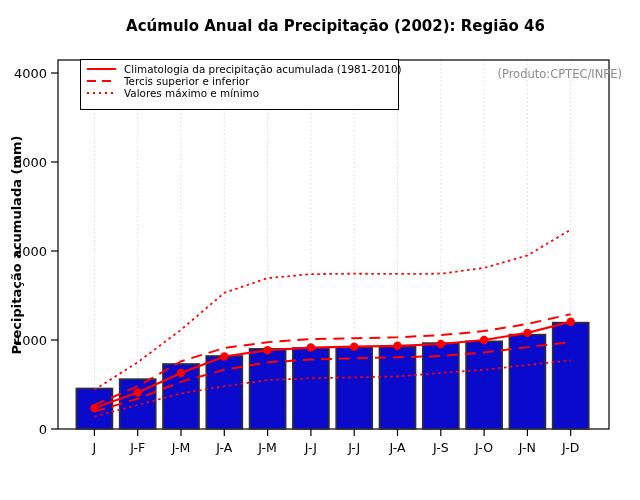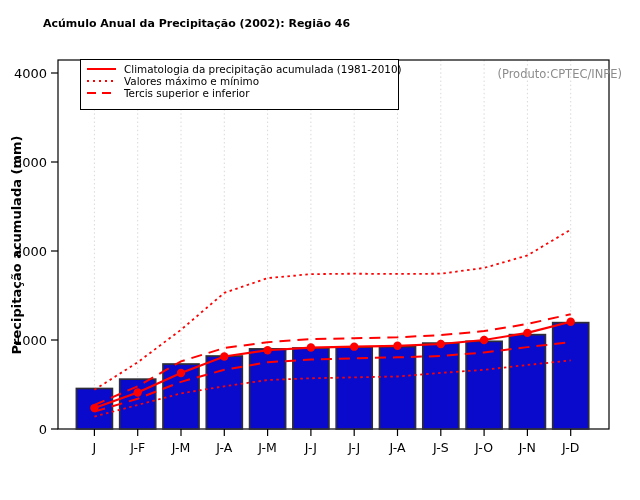--- a/index.html
+++ b/index.html
@@ -3,22 +3,22 @@
 <meta charset="utf-8">
 <style>
   html,body{margin:0;padding:0;background:#ffffff;}
   .figure{
     position:relative;width:640px;height:500px;background:#ffffff;overflow:hidden;
     font-family:"DejaVu Sans","Liberation Sans",sans-serif;color:#000;
   }
   svg{position:absolute;left:0;top:0;}
   svg text{font-family:"DejaVu Sans","Liberation Sans",sans-serif;fill:#000;}
   .chart-title{
-    position:absolute;left:43px;top:17px;width:551px;
-    font-size:11px;font-weight:bold;
+    position:absolute;left:60px;top:17px;width:551px;text-align:center;
+    font-size:15px;font-weight:bold;
   }
   .y-label{
     position:absolute;left:16px;top:245px;transform:translate(-50%,-50%) rotate(-90deg);
     white-space:nowrap;font-size:13px;font-weight:bold;
   }
   .x-label{
     position:absolute;left:58px;top:462px;width:551px;text-align:center;
     font-size:13px;font-weight:bold;
   }
   .annotation{
@@ -127,21 +127,21 @@
 
 
   <div class="annotation">(Produto:CPTEC/INPE)</div>
 
   <div class="legend">
     <div class="legend-row">
       <span class="legend-sample sample-solid"></span>
       <span class="legend-label">Climatologia da precipitação acumulada (1981-2010)</span>
     </div>
     <div class="legend-row">
+      <span class="legend-sample sample-dashed"></span>
+      <span class="legend-label">Tercis superior e inferior</span>
+    </div>
+    <div class="legend-row">
       <span class="legend-sample sample-dotted"></span>
       <span class="legend-label">Valores máximo e mínimo</span>
-    </div>
-    <div class="legend-row">
-      <span class="legend-sample sample-dashed"></span>
-      <span class="legend-label">Tercis superior e inferior</span>
     </div>
   </div>
 </div>
 
 </body></html>

